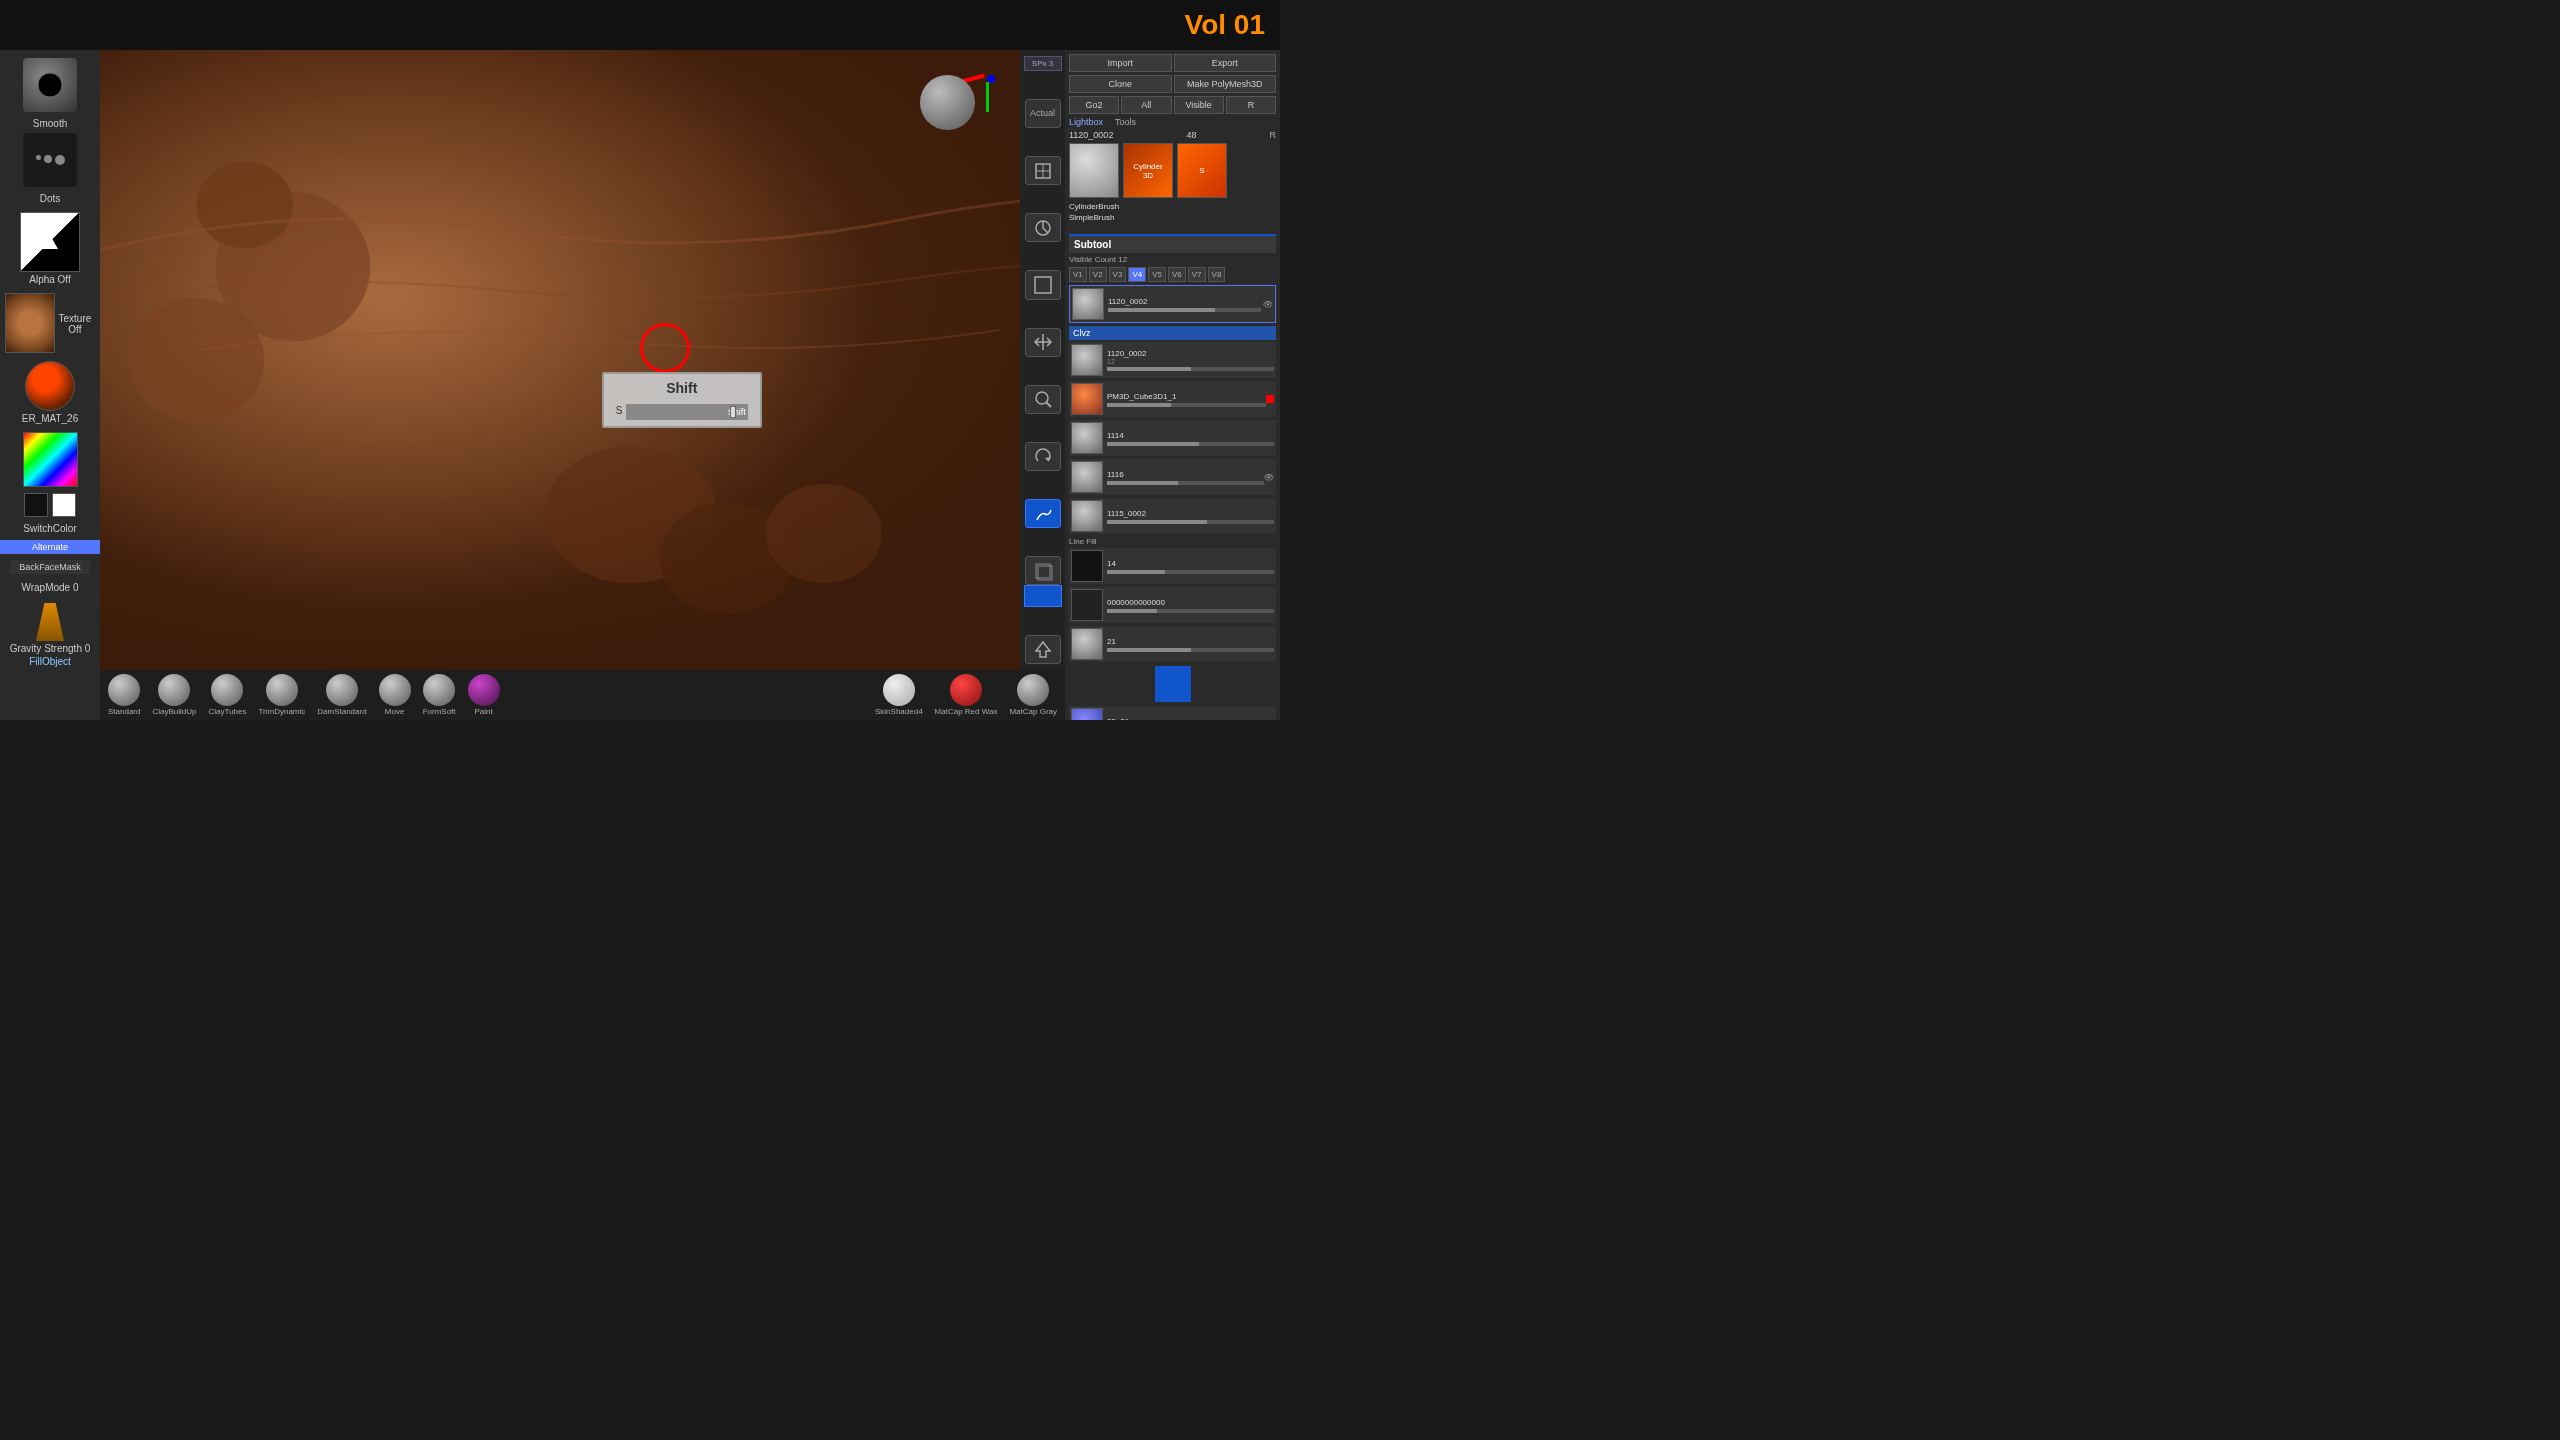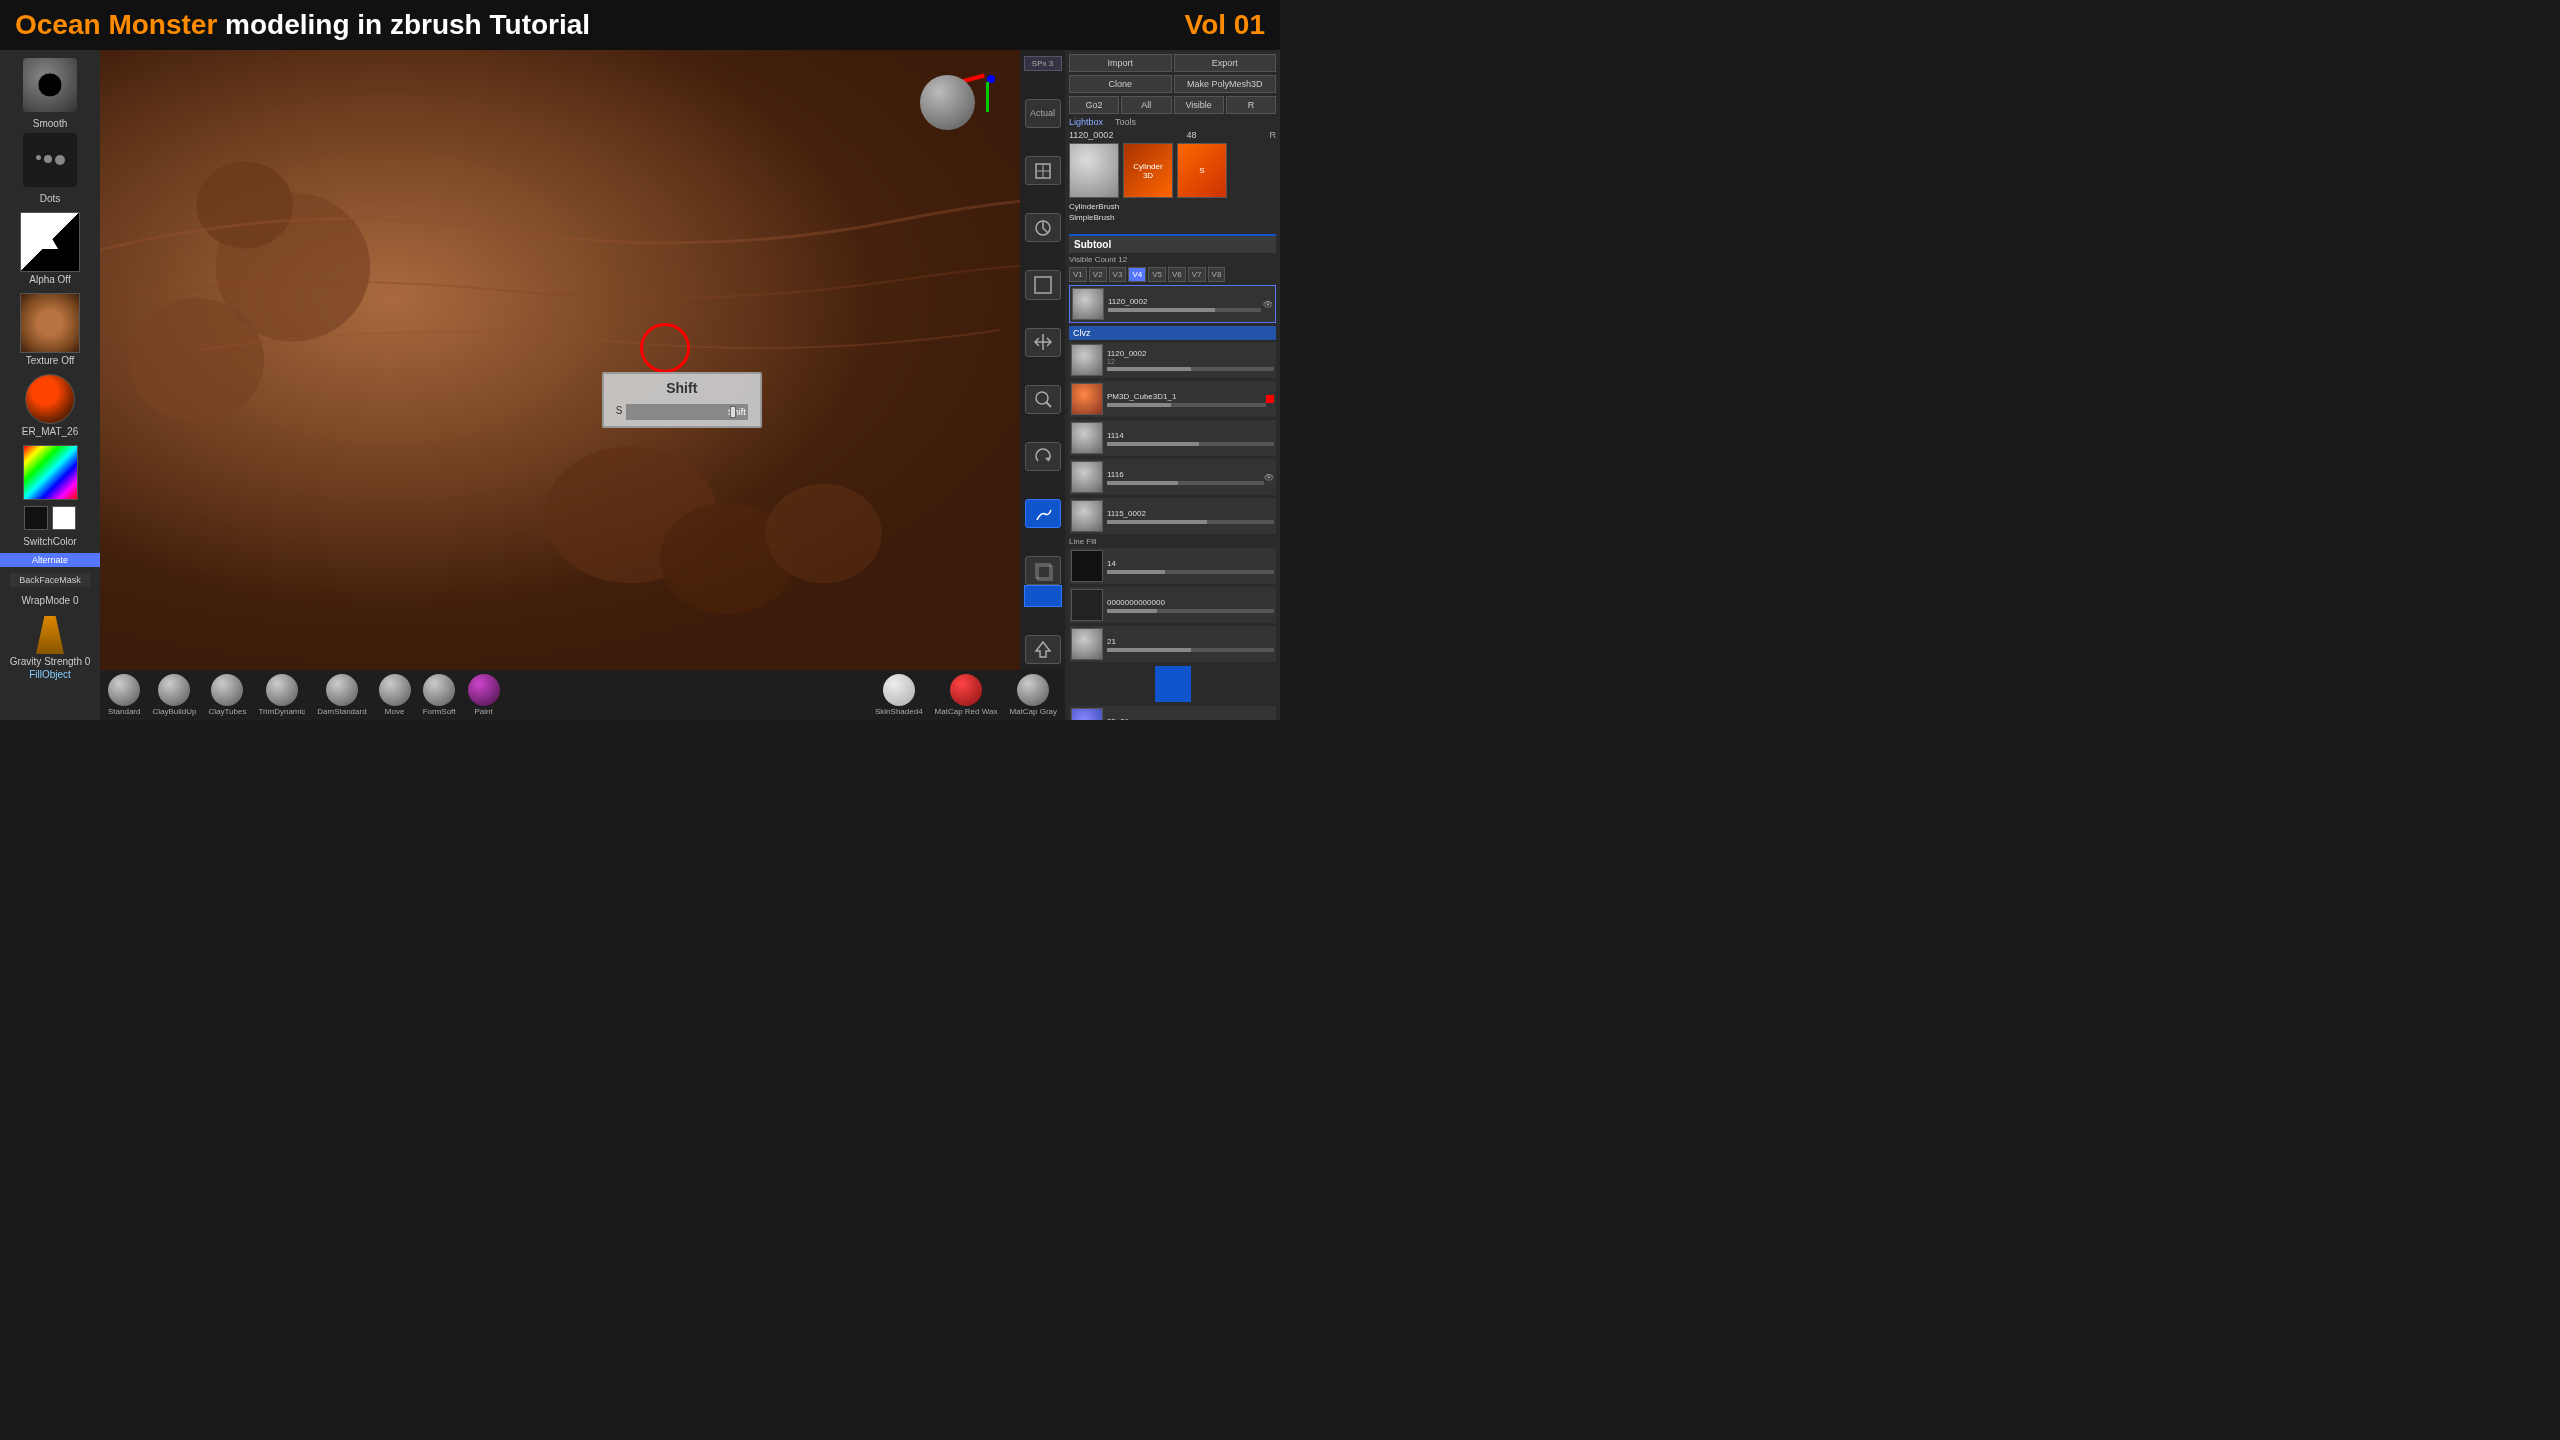--- a/index.html
+++ b/index.html
@@ -113,21 +113,21 @@
       width: 0;
       height: 0;
       border-left: 8px solid transparent;
       border-right: 8px solid transparent;
       border-bottom: 14px solid white;
     }
 
     .texture-section {
       width: 90px;
       display: flex;
-      flex-direction: column;
+      flex-direction: row;
       align-items: center;
       margin-top: 4px;
     }
     .texture-box {
       width: 60px;
       height: 60px;
       background: radial-gradient(circle, #b87340 30%, #7a4820 70%, #3d1e0a 100%);
       border: 1px solid #555;
     }
 
@@ -427,23 +427,20 @@
       top: 44%;
       left: 56%;
       pointer-events: none;
     }
 
   </style>
 </head>
 <body>
 
 <div id="title-bar">
-  <h1>
-    <span class="title-orange">Ocean Monster</span><span class="title-white"> modeling in zbrush Tutorial</span>
-  </h1>
   <span id="vol-label">Vol 01</span>
 </div>
 
 <div id="left-sidebar">
   <div class="brush-preview">
     <svg width="30" height="30">
         <circle cx="15" cy="15" r="12" fill="radial-gradient" stroke="#666" stroke-width="1"></circle>
       </svg>
   </div>
   <div class="brush-label">Smooth</div>

